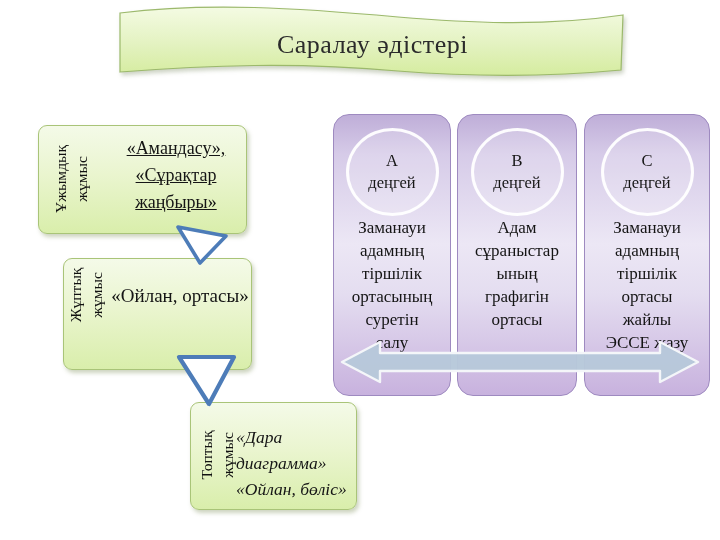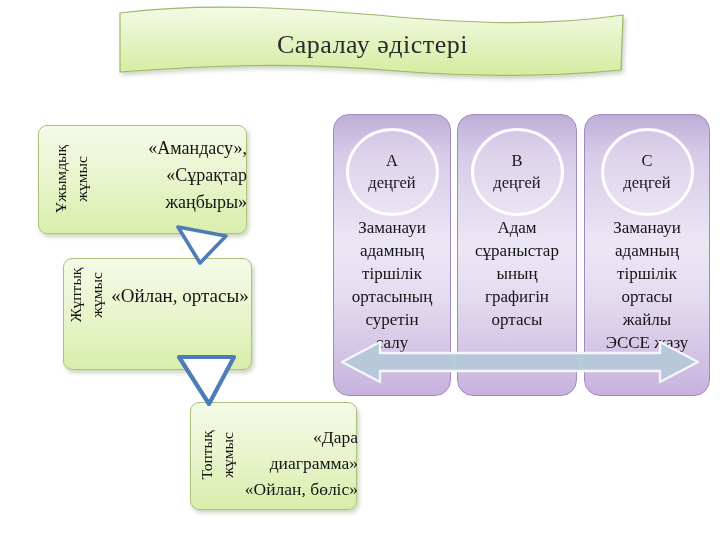--- a/index.html
+++ b/index.html
@@ -28,23 +28,23 @@
   .gbox3{left:190px;top:402px;width:165px;height:106px;}
   .vlabel{
     white-space:pre-line;text-align:center;font-size:15.5px;line-height:1.35;
     transform:translate(-50%,-50%) rotate(-90deg);transform-origin:center;
     width:max-content;color:#111;
   }
   .vl1{left:72px;top:179px;}
   .vl2{left:87px;top:295px;}
   .vl3{left:218px;top:455px;}
   .step-text{white-space:pre-line;font-size:18px;line-height:27px;color:#151515;}
-  .st1{left:105px;top:135px;width:142px;text-align:right;}
+  .st1{left:105px;top:135px;width:142px;text-align:center;text-decoration:underline;}
   .st2{left:110px;top:282px;width:140px;text-align:center;font-size:19px;}
-  .st3{left:228px;top:424px;width:130px;text-align:right;font-size:17.5px;line-height:26px;}
+  .st3{left:236px;top:424px;width:130px;text-align:left;font-size:17.5px;line-height:26px;font-style:italic;}
 
   
   .connectors{left:0;top:0;pointer-events:none;}
 
   
   .panel{
     top:114px;height:282px;border-radius:16px;box-sizing:border-box;
     border:1.6px solid #9e8ac0;
     background:linear-gradient(180deg,#bfaed8 0%,#d6cbe8 14%,#ece7f5 46%,#e4ddf0 64%,#c8b2de 100%);
     display:flex;flex-direction:column;align-items:center;

